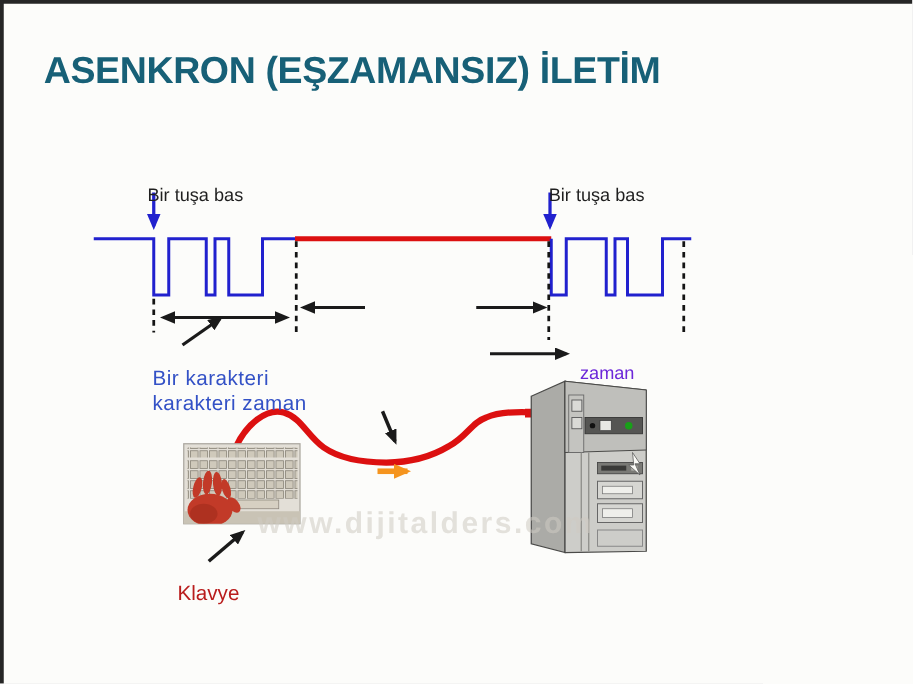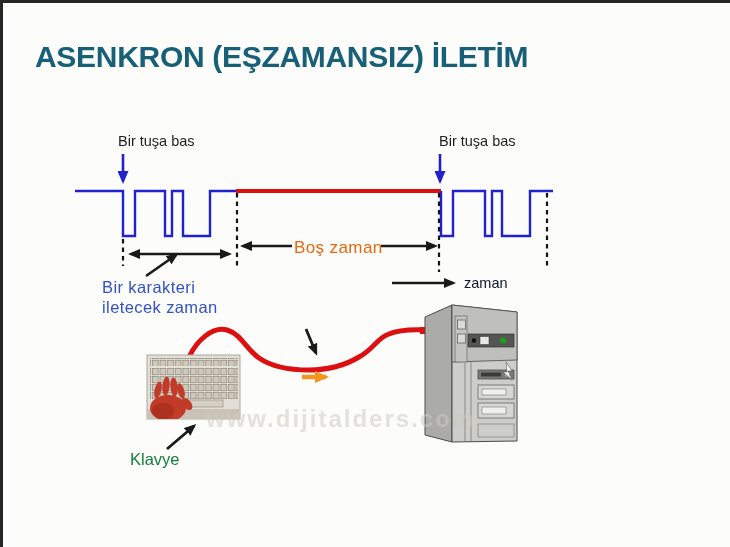--- a/index.html
+++ b/index.html
@@ -2,29 +2,29 @@
 <html><head>
 <meta charset="utf-8">
 <style>
   html,body{margin:0;padding:0;background:#e9e9e9;}
   .stage{position:relative;width:730px;height:547px;background:#FCFCFA;overflow:hidden;
          font-family:"Liberation Sans", sans-serif;}
   .edge-top{position:absolute;left:0;top:0;width:730px;height:3px;background:#262626;}
   .edge-left{position:absolute;left:0;top:0;width:3px;height:547px;background:#262626;}
   .title{position:absolute;left:35px;top:40px;font-size:30px;font-weight:bold;
          letter-spacing:-0.3px;color:#176077;white-space:nowrap;}
-  .lbl{position:absolute;white-space:nowrap;}
+  .lbl{position:absolute;white-space:nowrap;margin-top:16px;}
   .lbl-black{color:#1f1f1f;font-size:14.5px;}
   .lbl-keypress-left{left:118px;top:133px;}
   .lbl-keypress-right{left:439px;top:133px;}
   .lbl-idle{left:294px;top:238px;font-size:17px;letter-spacing:0.4px;color:#E8680F;}
-  .lbl-chartime{left:102px;top:277px;font-size:16.5px;line-height:20px;color:#3351C6;letter-spacing:0.4px;}
-  .lbl-zaman{left:464px;top:275px;font-size:14.5px;color:#0f172a;}
+  .lbl-chartime{left:122px;top:277px;font-size:16.5px;line-height:20px;color:#3351C6;letter-spacing:0.4px;}
+  .lbl-zaman{left:464px;top:275px;font-size:14.5px;color:#6d28d9;}
   .lbl-bps{left:268px;top:306px;font-size:18.5px;color:#3351C6;}
-  .lbl-klavye{left:130px;top:450px;font-size:16.5px;color:#15803d;text-align:center;}
+  .lbl-klavye{left:142px;top:450px;font-size:16.5px;color:#b91c1c;text-align:center;}
   .watermark{position:absolute;left:206px;top:405px;font-size:24px;font-weight:bold;
              letter-spacing:2px;color:#CFCBC3;opacity:0.55;pointer-events:none;}
   svg.diagram{position:absolute;left:0;top:0;}
 </style>
 </head>
 <body>
 
 <div class="stage">
 
   <svg class="diagram" width="730" height="547" viewBox="0 0 730 547">
@@ -116,23 +116,22 @@
       <rect x="482" y="407" width="24" height="7" fill="#EFEFEB" stroke="#777" stroke-width="0.6"></rect>
       <rect x="478" y="424" width="36" height="13" fill="none" stroke="#888" stroke-width="0.8"></rect>
     </g>
   </svg>
 
   <div class="watermark">www.dijitalders.com</div>
 
   <div class="title">ASENKRON (EŞZAMANSIZ) İLETİM</div>
   <div class="lbl lbl-black lbl-keypress-left">Bir tuşa bas</div>
   <div class="lbl lbl-black lbl-keypress-right">Bir tuşa bas</div>
-  <div class="lbl lbl-idle">Boş zaman</div>
   <div class="lbl lbl-chartime">
     <div>Bir karakteri</div>
-    <div>iletecek zaman</div>
+    <div>karakteri zaman</div>
   </div>
   <div class="lbl lbl-zaman">zaman</div>
   <div class="lbl lbl-klavye">Klavye</div>
 
   <div class="edge-top"></div>
   <div class="edge-left"></div>
 </div>
 
 </body></html>

